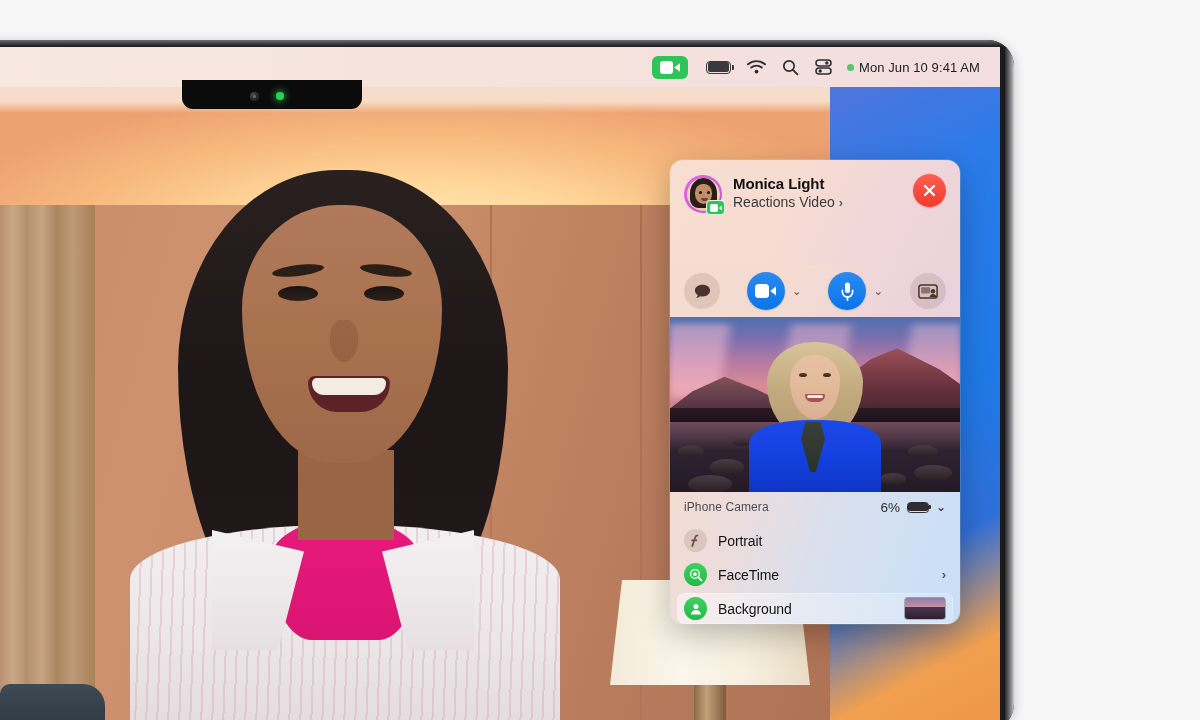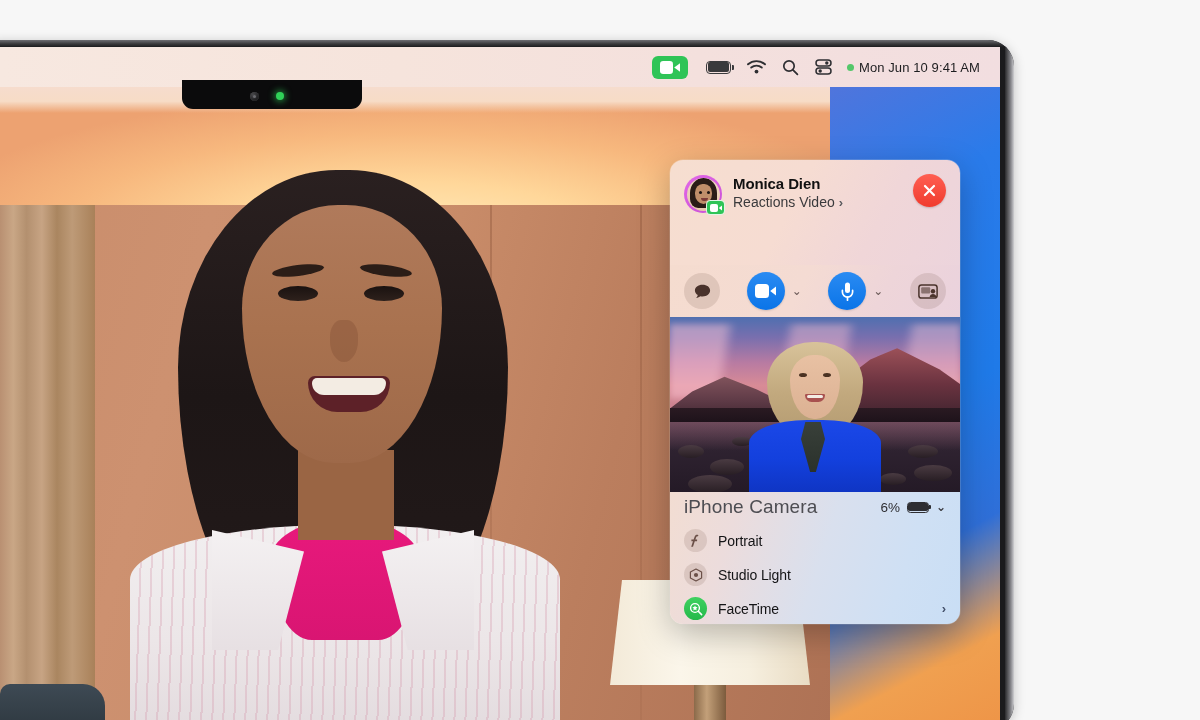--- a/index.html
+++ b/index.html
@@ -381,21 +381,21 @@
   .cc-list {
     position: relative;
     height: 132px;
     background: linear-gradient(108deg,#f2ddd2 0%, #ecdcdc 22%, #d9e0ee 52%, #cfe0f4 78%, #c9def5 100%);
     padding: 0 0 0 0;
   }
   .cc-row-head {
     display: flex; align-items: center; justify-content: space-between;
     padding: 0 14px; height: 30px;
   }
-  .cc-src-label { font-size: 19px; color: #4d4d52; letter-spacing: .1px; }
+  .cc-src-label { font-size: 12px; color: #4d4d52; letter-spacing: .1px; }
   .cc-src-right { display: flex; align-items: center; gap: 7px; }
   .cc-pct { font-size: 13.5px; color: #2e2e32; font-weight: 500; }
   .batt-sm { position: relative; width: 22px; height: 11px; }
   .batt-sm .shell { position: absolute; inset: 0; border: 1.4px solid #2e2e32; border-radius: 3.5px; }
   .batt-sm .fill { position: absolute; left: 1.4px; top: 1.4px; bottom: 1.4px; right: 1.4px; background: #2e2e32; border-radius: 1.8px; }
   .batt-sm .nub { position: absolute; right: -2.5px; top: 3.4px; width: 2px; height: 4px; background: #2e2e32; border-radius: 0 1px 1px 0; }
   .chev-dn { font-size: 12px; color: #3a3a3f; font-weight: 600; }
 
   .cc-item {
     display: flex; align-items: center; gap: 11px;
@@ -526,21 +526,21 @@
                 <div class="av-mouth"></div>
               </div>
               <div class="av-badge">
                 <svg width="12" height="8" viewBox="0 0 12 8">
                   <rect x="0" y="0" width="8" height="8" rx="2" fill="#fff"></rect>
                   <path d="M8.8 4 L12 1.4 V6.6 Z" fill="#fff"></path>
                 </svg>
               </div>
             </div>
             <div class="cc-names">
-              <div class="cc-name">Monica Dien</div>
+              <div class="cc-name">Monica Light</div>
               <div class="cc-sub">
                 <span>Reactions Video</span>
                 <span class="chev-right-sm">›</span>
               </div>
             </div>
           </div>
           <button class="cc-close">
             <svg width="13" height="13" viewBox="0 0 13 13">
               <line x1="2" y1="2" x2="11" y2="11" stroke="#fff" stroke-width="2.2" stroke-linecap="round"></line>
               <line x1="11" y1="2" x2="2" y2="11" stroke="#fff" stroke-width="2.2" stroke-linecap="round"></line>
@@ -625,29 +625,20 @@
 
           <div class="cc-item">
             <span class="ic-round ic-off">
               <svg width="13" height="14" viewBox="0 0 13 14">
                 <path d="M9.4 1.2c-1.4-.8-3.1-.3-3.7 1.3L4.6 5.6H2.4v1.7h1.6L2.2 12.8h1.8l1.8-5.5h2.3V5.6H6.4l.9-2.6c.3-.8 1-1 1.6-.6z" fill="#6b5048"></path>
               </svg>
             </span>
             <span class="cc-item-label">Portrait</span>
           </div>
 
-          <div class="cc-item">
-            <span class="ic-round ic-off">
-              <svg width="14" height="14" viewBox="0 0 14 14">
-                <path d="M7 1 L12.6 4.1 V9.9 L7 13 L1.4 9.9 V4.1 Z" stroke="#6b5048" stroke-width="1.2" fill="none" stroke-linejoin="round"></path>
-                <circle cx="7" cy="7" r="2.1" fill="#6b5048"></circle>
-              </svg>
-            </span>
-            <span class="cc-item-label">Studio Light</span>
-          </div>
 
           <div class="cc-item">
             <span class="ic-round ic-on">
               <svg width="14" height="14" viewBox="0 0 14 14">
                 <circle cx="6" cy="6" r="4.4" stroke="#fff" stroke-width="1.4" fill="none"></circle>
                 <line x1="9.3" y1="9.3" x2="12.6" y2="12.6" stroke="#fff" stroke-width="1.6" stroke-linecap="round"></line>
                 <path d="M6 3.4 L6.8 5.1 L8.6 5.3 L7.3 6.6 L7.6 8.4 L6 7.5 L4.4 8.4 L4.7 6.6 L3.4 5.3 L5.2 5.1 Z" fill="#fff"></path>
               </svg>
             </span>
             <span class="cc-item-label">FaceTime</span>

